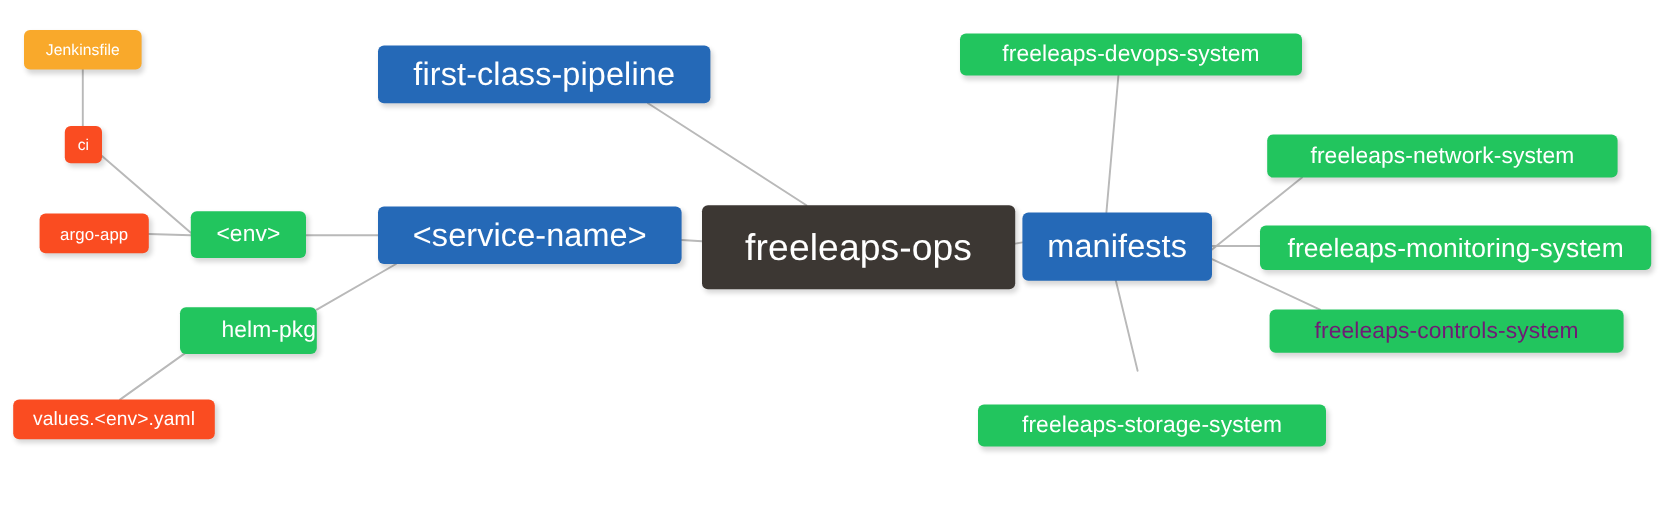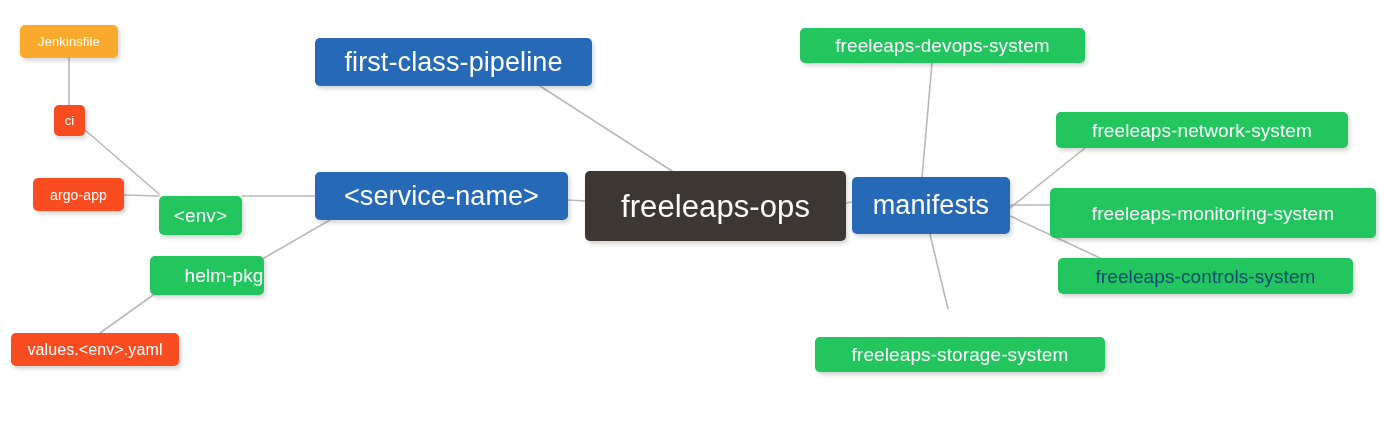--- a/index.html
+++ b/index.html
@@ -66,21 +66,21 @@
   <div id="node-layer">
       <div class="node" style="left: 20px; top: 25px; width: 98px; height: 33px; background: rgb(249, 169, 43); color: rgb(255, 255, 255); font-size: 13px;">
         <span class="node-label">Jenkinsfile</span>
       </div>
       <div class="node" style="left: 54px; top: 105px; width: 31px; height: 31px; background: rgb(250, 76, 33); color: rgb(255, 255, 255); font-size: 13px;">
         <span class="node-label">ci</span>
       </div>
       <div class="node" style="left: 33px; top: 178px; width: 91px; height: 33px; background: rgb(250, 76, 33); color: rgb(255, 255, 255); font-size: 14px;">
         <span class="node-label">argo-app</span>
       </div>
-      <div class="node" style="left: 159px; top: 176px; width: 83px; height: 39px; background: rgb(34, 197, 94); color: rgb(255, 255, 255); font-size: 19px; margin-top: 20px;">
+      <div class="node" style="left: 159px; top: 176px; width: 96px; height: 39px; background: rgb(34, 197, 94); color: rgb(255, 255, 255); font-size: 19px;">
         <span class="node-label">&lt;env&gt;</span>
       </div>
       <div class="node" style="left: 150px; top: 256px; width: 114px; height: 39px; background: rgb(34, 197, 94); color: rgb(255, 255, 255); font-size: 19px; padding-left: 34px;">
         <span class="node-label">helm-pkg</span>
       </div>
       <div class="node" style="left: 11px; top: 333px; width: 168px; height: 33px; background: rgb(250, 76, 33); color: rgb(255, 255, 255); font-size: 16px;">
         <span class="node-label">values.&lt;env&gt;.yaml</span>
       </div>
       <div class="node" style="left: 315px; top: 38px; width: 277px; height: 48px; background: rgb(37, 105, 183); color: rgb(255, 255, 255); font-size: 27px;">
         <span class="node-label">first-class-pipeline</span>
@@ -93,23 +93,23 @@
       </div>
       <div class="node" style="left: 852px; top: 177px; width: 158px; height: 57px; background: rgb(37, 105, 183); color: rgb(255, 255, 255); font-size: 27px;">
         <span class="node-label">manifests</span>
       </div>
       <div class="node" style="left: 800px; top: 28px; width: 285px; height: 35px; background: rgb(34, 197, 94); color: rgb(255, 255, 255); font-size: 19px;">
         <span class="node-label">freeleaps-devops-system</span>
       </div>
       <div class="node" style="left: 1056px; top: 112px; width: 292px; height: 36px; background: rgb(34, 197, 94); color: rgb(255, 255, 255); font-size: 19px;">
         <span class="node-label">freeleaps-network-system</span>
       </div>
-      <div class="node" style="left: 1050px; top: 188px; width: 326px; height: 50px; background: rgb(34, 197, 94); color: rgb(255, 255, 255); font-size: 19px;">
+      <div class="node" style="left: 1050px; top: 188px; width: 326px; height: 37px; background: rgb(34, 197, 94); color: rgb(255, 255, 255); font-size: 22px;">
         <span class="node-label">freeleaps-monitoring-system</span>
       </div>
-      <div class="node" style="left: 1058px; top: 258px; width: 295px; height: 36px; background: rgb(34, 197, 94); color: #0c4a6e; font-size: 19px;">
+      <div class="node" style="left: 1058px; top: 258px; width: 295px; height: 36px; background: rgb(34, 197, 94); color: #701a75; font-size: 19px;">
         <span class="node-label">freeleaps-controls-system</span>
       </div>
       <div class="node" style="left: 815px; top: 309px; width: 290px; height: 35px; background: rgb(34, 197, 94); color: rgb(255, 255, 255); font-size: 19px; margin-top: 28px;">
         <span class="node-label">freeleaps-storage-system</span>
       </div>
     </div>
 </div>
 
 </body></html>

